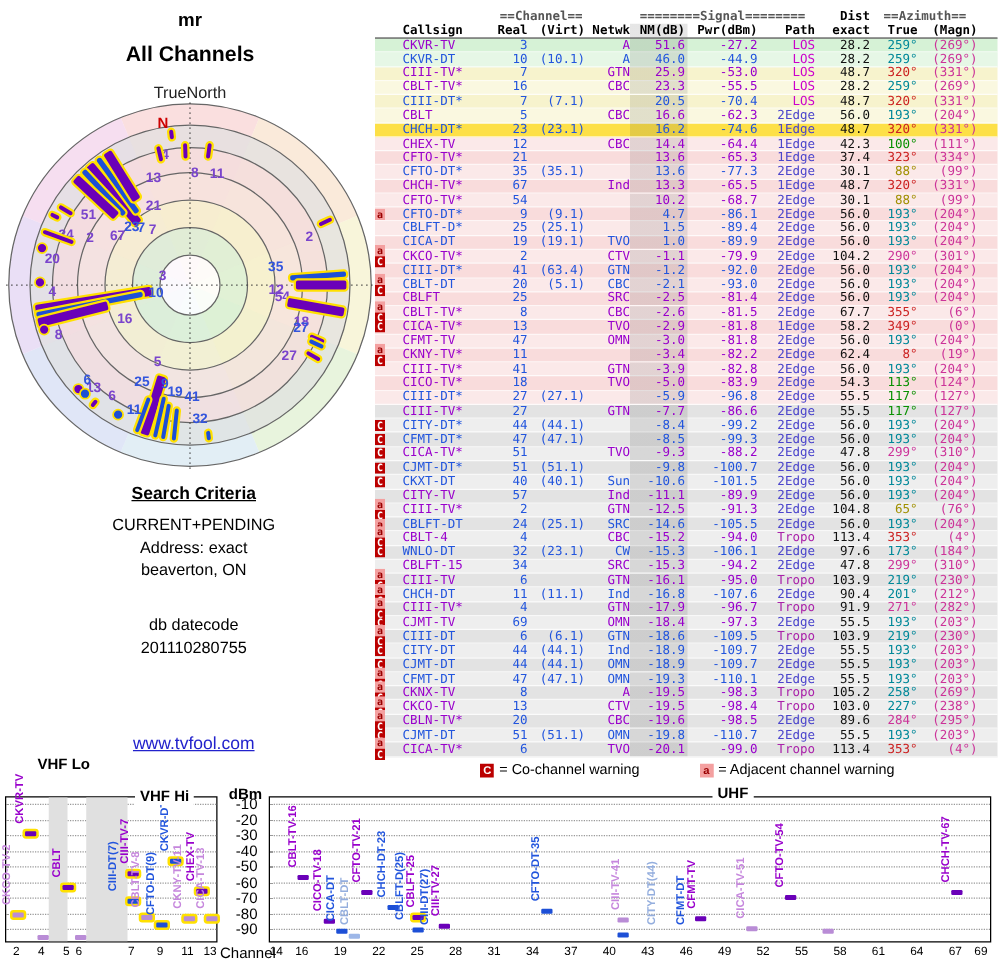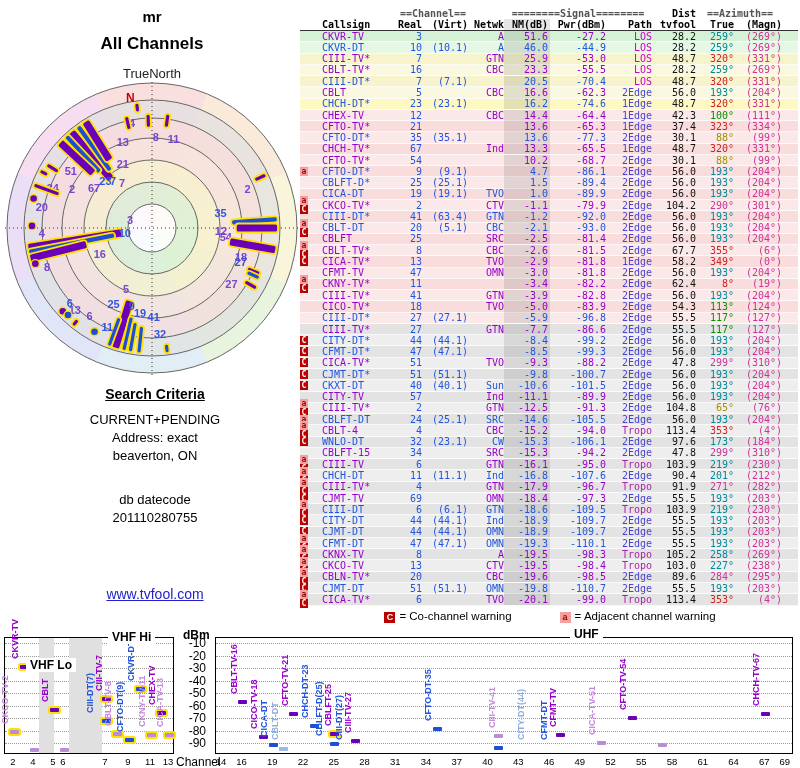--- a/index.html
+++ b/index.html
@@ -194,21 +194,21 @@
     </div>
     <div class="trow thead2">
       <span class="c0"></span>
       <span class="c1">Callsign</span>
       <span class="c2">Real</span>
       <span class="c3">(Virt)</span>
       <span class="c4">Netwk</span>
       <span class="c5 nmshade">NM(dB)</span>
       <span class="c6">Pwr(dBm)</span>
       <span class="c7">Path</span>
-      <span class="c8">tvfool</span>
+      <span class="c8">exact</span>
       <span class="c9">True</span>
       <span class="c10">(Magn)</span>
     </div>
     <div id="tbody">
         <div class="trow" style="background-color: rgb(214, 242, 214);">
           <span class="c0"></span>
           <span class="c1" style="color: rgb(153, 0, 204);">CKVR-TV</span>
           <span class="c2" style="color: rgb(34, 85, 221);">3</span>
           <span class="c3" style="color: rgb(34, 85, 221);"></span>
           <span class="c4" style="color: rgb(153, 0, 204);">A</span>
@@ -277,21 +277,21 @@
           <span class="c2" style="color: rgb(34, 85, 221);">5</span>
           <span class="c3" style="color: rgb(34, 85, 221);"></span>
           <span class="c4" style="color: rgb(153, 0, 204);">CBC</span>
           <span class="c5 nmshade" style="color: rgb(153, 0, 204);">16.6</span>
           <span class="c6" style="color: rgb(153, 0, 204);">-62.3</span>
           <span class="c7" style="color: rgb(74, 68, 204);">2Edge</span>
           <span class="c8" style="color: rgb(17, 17, 17);">56.0</span>
           <span class="c9" style="color: rgb(0, 136, 153);">193°</span>
           <span class="c10" style="color: rgb(204, 51, 153);">(204°)</span>
         </div>
-        <div class="trow" style="background-color: #fef9c3;">
+        <div class="trow" style="background-color: #fde047;">
           <span class="c0"></span>
           <span class="c1" style="color: rgb(34, 85, 221);">CHCH-DT*</span>
           <span class="c2" style="color: rgb(34, 85, 221);">23</span>
           <span class="c3" style="color: rgb(34, 85, 221);">(23.1)</span>
           <span class="c4" style="color: rgb(34, 85, 221);"></span>
           <span class="c5 nmshade" style="color: rgb(34, 85, 221);">16.2</span>
           <span class="c6" style="color: rgb(34, 85, 221);">-74.6</span>
           <span class="c7" style="color: rgb(74, 68, 204);">1Edge</span>
           <span class="c8" style="color: rgb(17, 17, 17);">48.7</span>
           <span class="c9" style="color: rgb(204, 34, 34);">320°</span>
@@ -1057,21 +1057,21 @@
       <div class="xtick" style="left: 518.25px; top: 756px;">43</div>
       <div class="xtick" style="left: 549px; top: 756px;">46</div>
       <div class="xtick" style="left: 579.75px; top: 756px;">49</div>
       <div class="xtick" style="left: 610.5px; top: 756px;">52</div>
       <div class="xtick" style="left: 641.25px; top: 756px;">55</div>
       <div class="xtick" style="left: 672px; top: 756px;">58</div>
       <div class="xtick" style="left: 702.75px; top: 756px;">61</div>
       <div class="xtick" style="left: 733.5px; top: 756px;">64</div>
       <div class="xtick" style="left: 764.25px; top: 756px;">67</div>
       <div class="xtick" style="left: 784.75px; top: 756px;">69</div>
-      <div class="bandlab" style="left: 26px; top: 658px;">VHF Lo</div>
+      <div class="bandlab" style="left: 26px; top: 604px;">VHF Lo</div>
       <div class="bandlab" style="left: 108px; top: 630px;">VHF Hi</div>
       <div class="bandlab" style="left: 570px; top: 627px;">UHF</div>
       <div class="axlab" style="left: 183px; top: 628px; font-weight: bold;">dBm</div>
       <div class="ytick" style="left: 176px; top: 636px;">-10</div>
       <div class="ytick" style="left: 176px; top: 648.5px;">-20</div>
       <div class="ytick" style="left: 176px; top: 661px;">-30</div>
       <div class="ytick" style="left: 176px; top: 673.5px;">-40</div>
       <div class="ytick" style="left: 176px; top: 686px;">-50</div>
       <div class="ytick" style="left: 176px; top: 698.5px;">-60</div>
       <div class="ytick" style="left: 176px; top: 711px;">-70</div>

